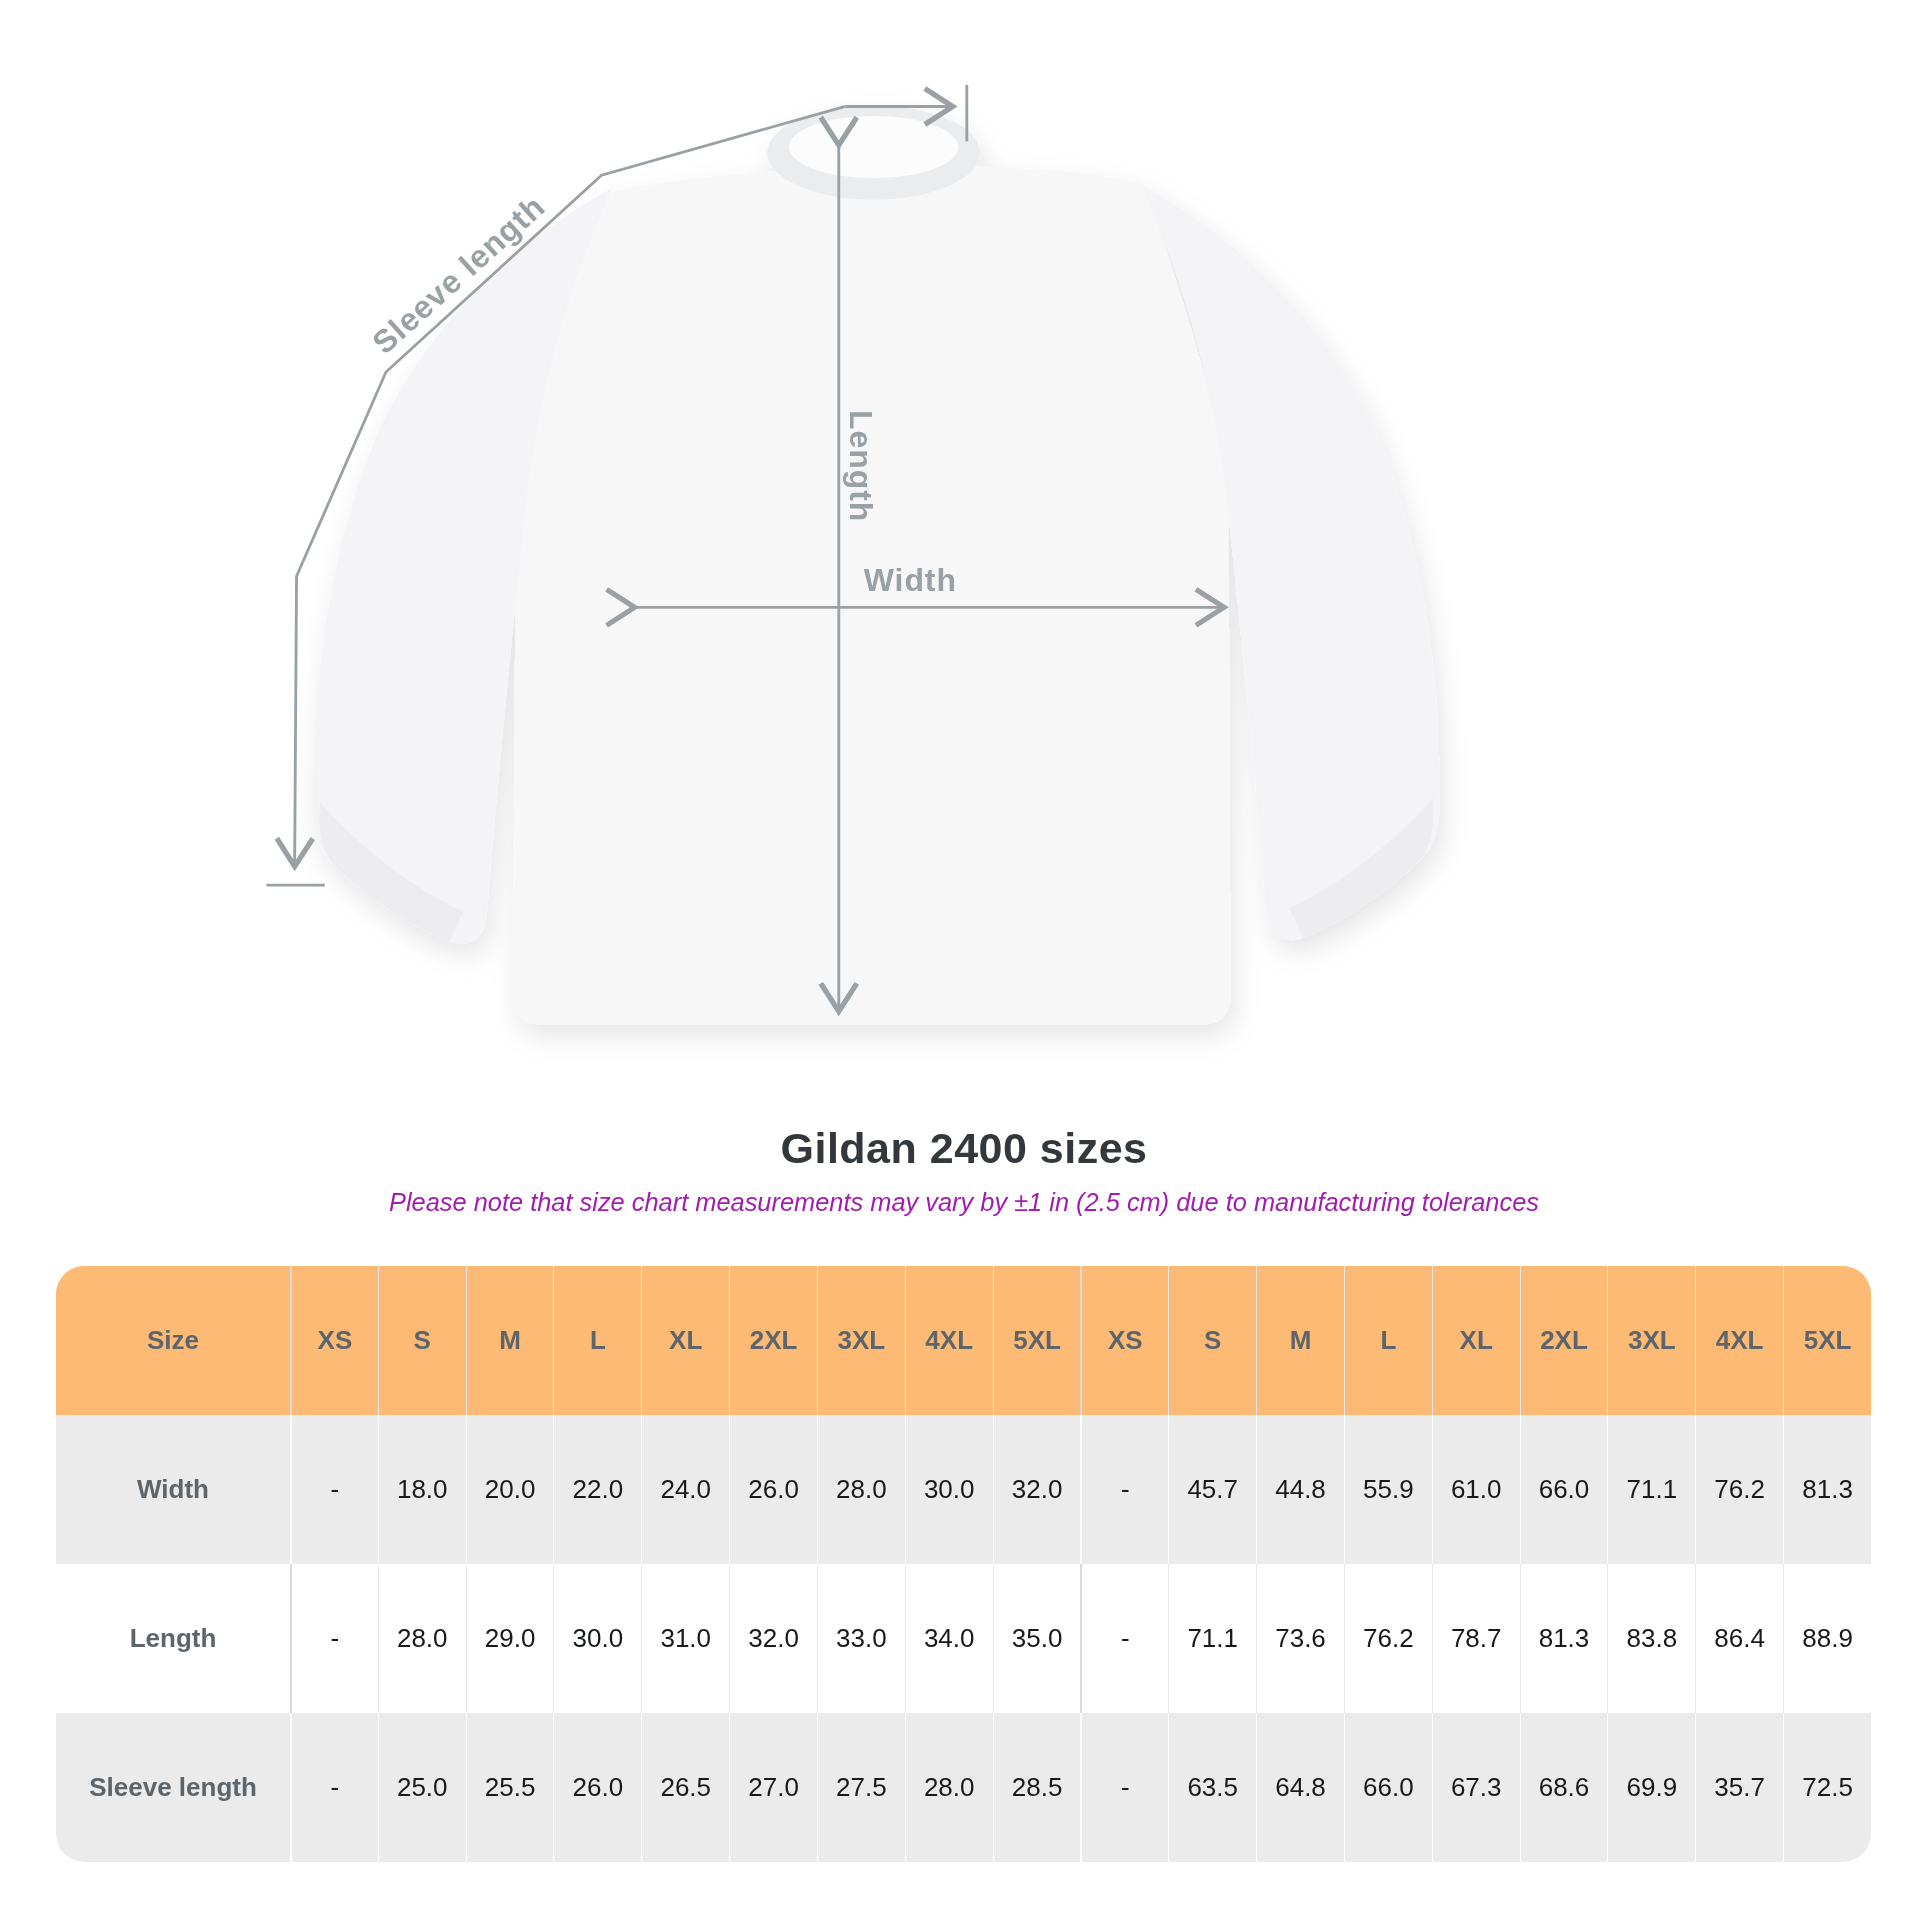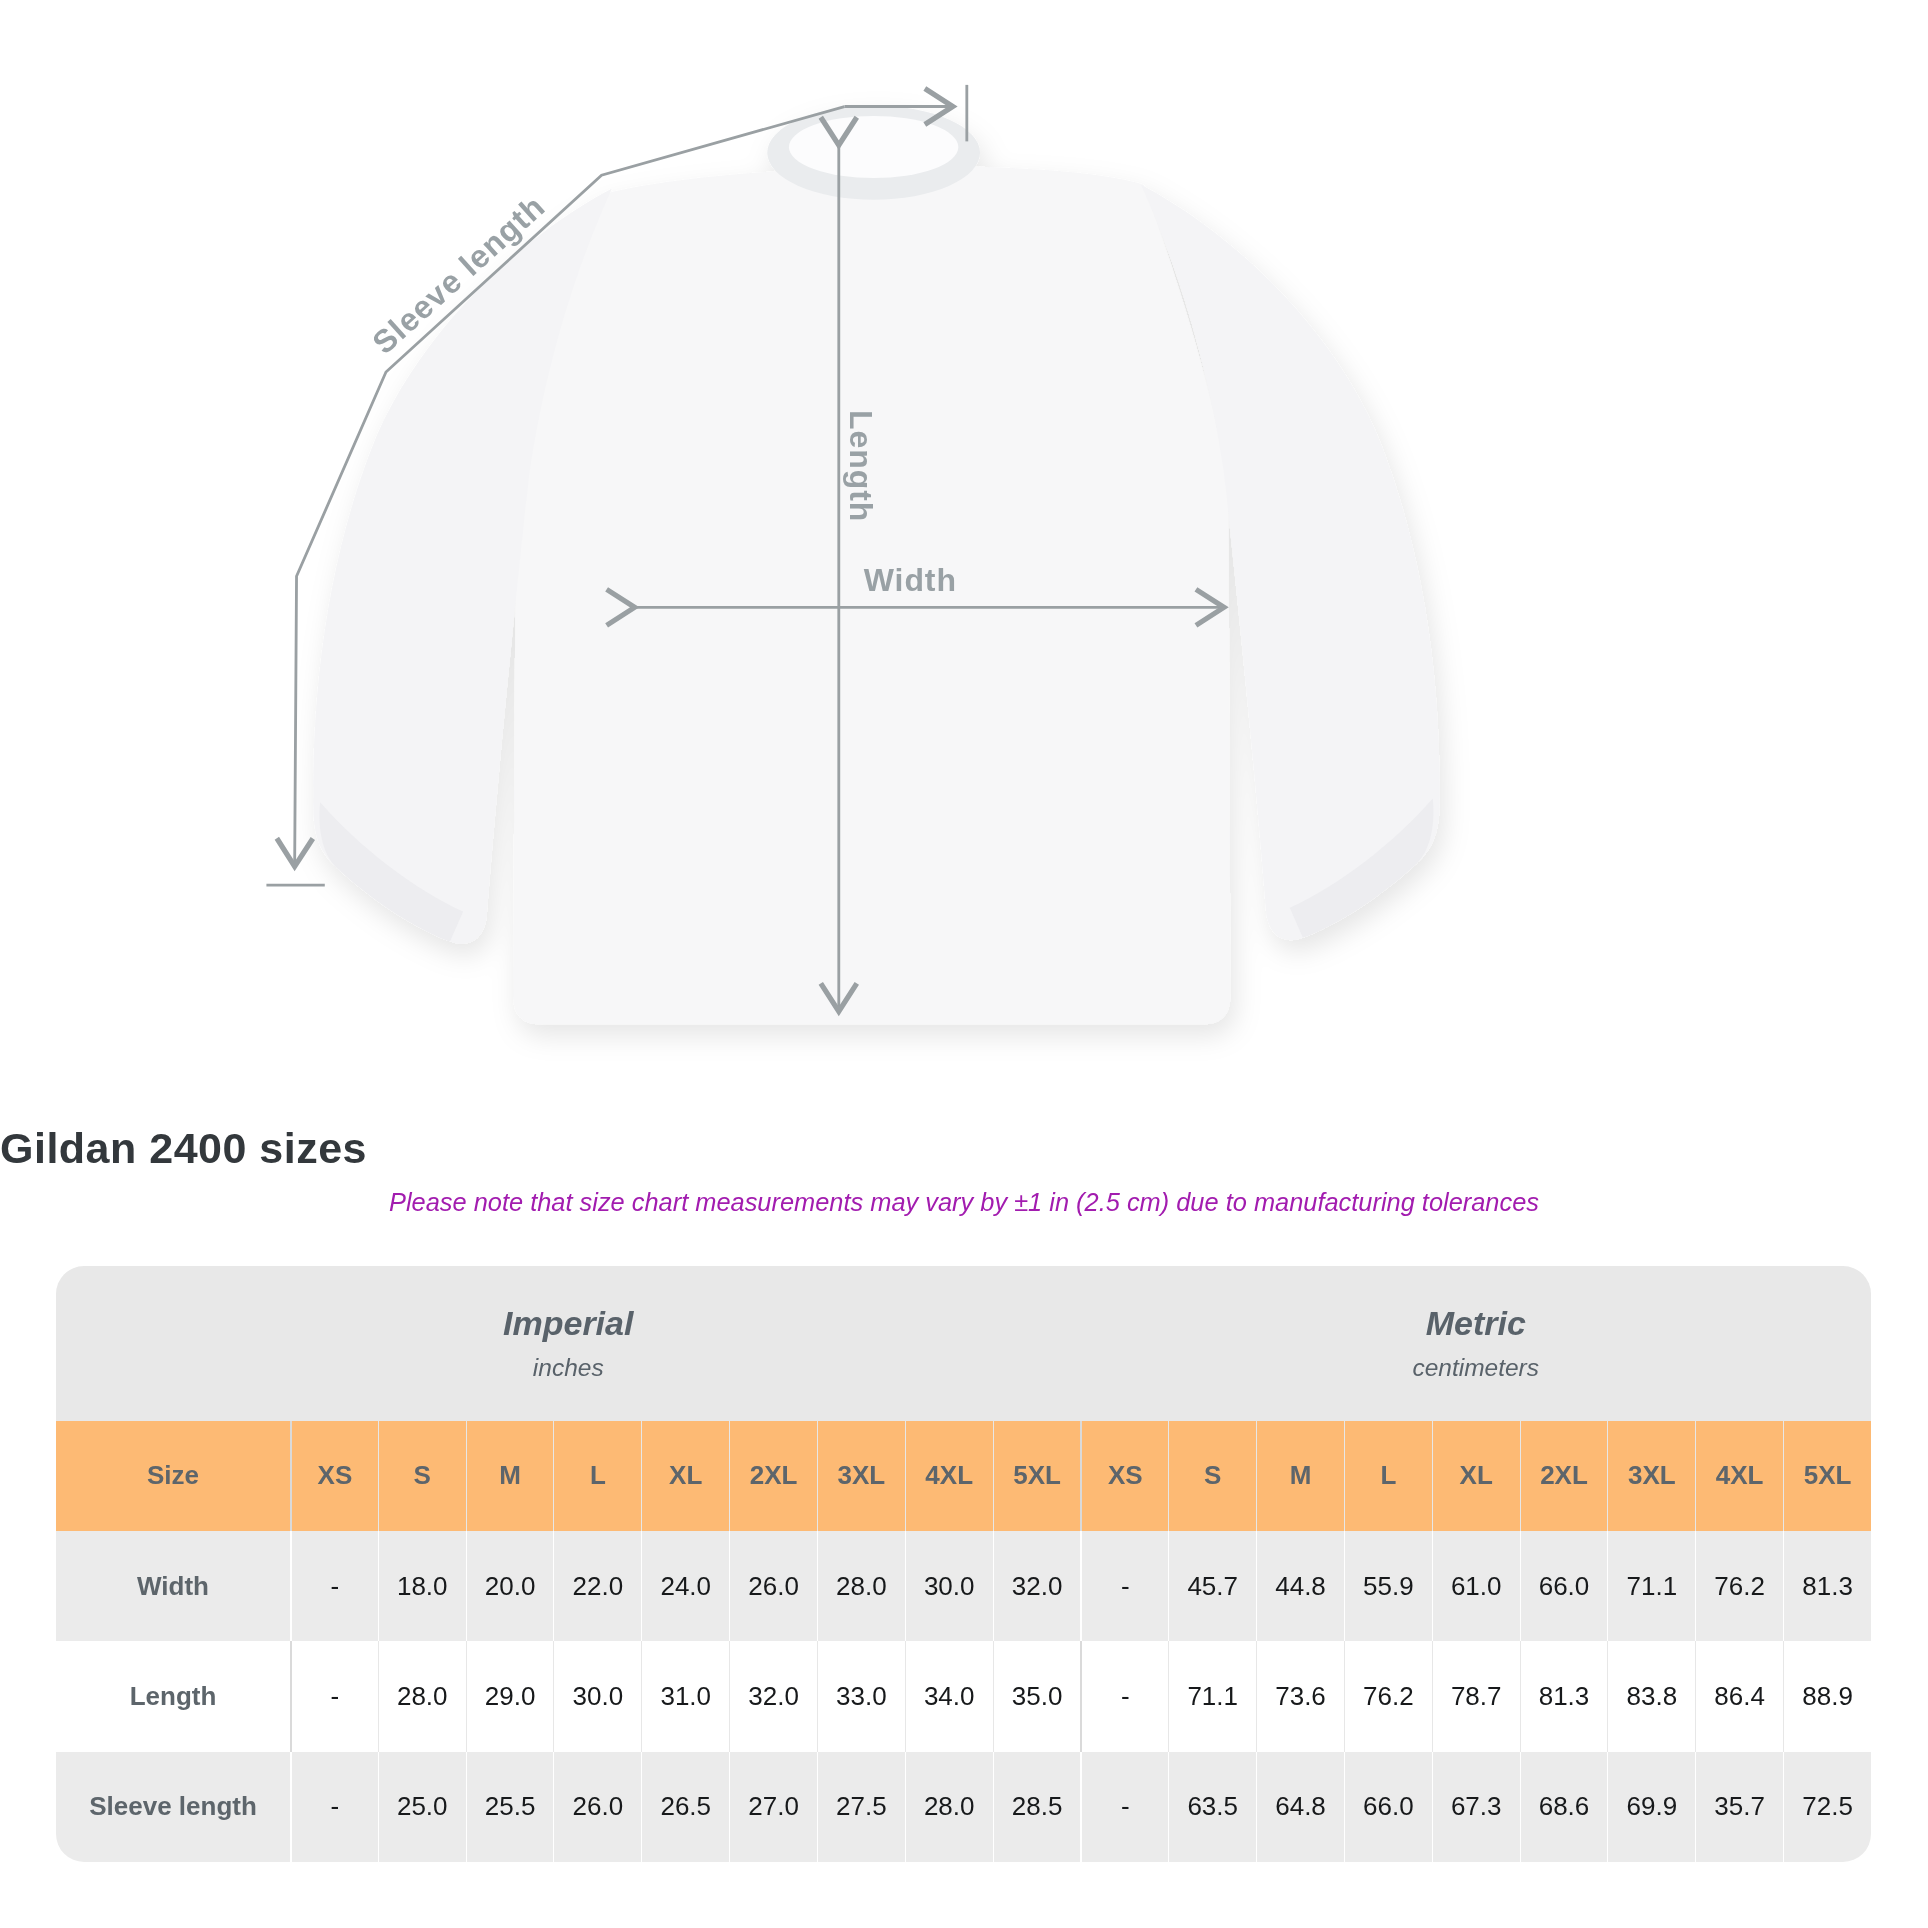--- a/index.html
+++ b/index.html
@@ -1,21 +1,21 @@
 <!DOCTYPE html>
 <html style="font-size:15px"><head>
 <meta charset="utf-8">
 <style>
   html,body{margin:0;padding:0;background:#fff;}
   .page{position:relative;width:1928px;height:1928px;background:#ffffff;overflow:hidden;
         font-family:"Liberation Sans", sans-serif;}
   
   .diagram{position:absolute;left:0;top:0;width:1928px;height:1130px;}
   
-  .chart-title{position:absolute;left:0;right:0;top:1124px;
+  .chart-title{position:absolute;left:0;right:0;top:1124px;text-align:center;
         font-size:43px;font-weight:bold;color:#33383c;letter-spacing:0.5px;}
   .chart-note{position:absolute;left:0;right:0;top:1188px;text-align:center;
         font-size:25.4px;font-style:italic;color:#a21caf;}
   
   .table-wrap{position:absolute;left:56px;top:1266px;width:1815px;height:596px;
         border-radius:28px;overflow:hidden;background:#fff;}
   table.sizes{width:100%;height:100%;border-collapse:separate;border-spacing:0;table-layout:fixed;}
   col.size-col{width:234px;}
   tr.band th{height:154px;background:#e8e8e8;vertical-align:middle;padding:0;}
   .unit-label{font-size:34px;font-weight:bold;font-style:italic;color:#59626a;line-height:1.1;}
@@ -102,30 +102,20 @@
           <col>
           <col>
           <col>
           <col>
           <col>
           <col>
           <col>
           <col>
       </colgroup>
       <tbody>
-          <tr class="band">
-        <th colspan="10">
-          <div class="unit-label">Imperial</div>
-          <div class="unit-sub">inches</div>
-        </th>
-        <th colspan="9">
-          <div class="unit-label">Metric</div>
-          <div class="unit-sub">centimeters</div>
-        </th>
-      </tr>
       <tr class="sizes-row">
         <th>Size</th>
         <th class="cm">XS</th>
         <th class="c">S</th>
         <th class="c">M</th>
         <th class="c">L</th>
         <th class="c">XL</th>
         <th class="c">2XL</th>
         <th class="c">3XL</th>
         <th class="c">4XL</th>

